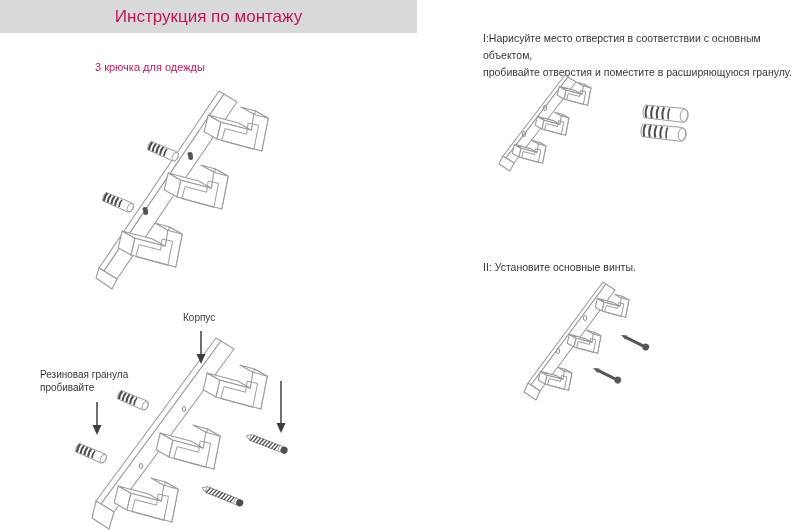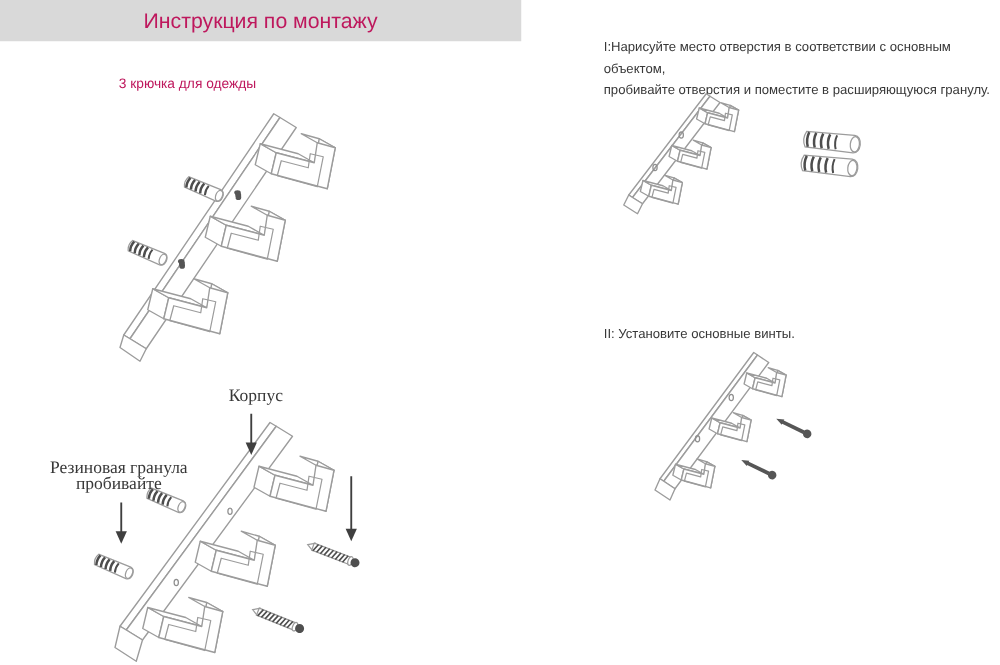--- a/index.html
+++ b/index.html
@@ -5,24 +5,24 @@
   html,body{margin:0;padding:0;background:#fff;}
   .page{position:relative;width:800px;height:532px;background:#ffffff;overflow:hidden;
         font-family:"Liberation Sans","DejaVu Sans",sans-serif;color:#3a3a3a;}
   .abs{position:absolute;}
   .header-bar{left:0;top:2;width:417px;height:33px;background:#d9d9d9;}
   .title{width:100%;text-align:center;line-height:33px;font-size:17px;color:#be185d;}
   .subtitle{left:95px;top:61px;font-size:11px;color:#be185d;}
   .step-text{font-size:10.5px;line-height:17px;color:#383838;letter-spacing:0px;}
   .step1{left:483px;top:30px;width:320px;}
   .step2{left:483px;top:231px;width:300px;margin-top:28px;}
-  .lbl{font-size:14px;line-height:13px;color:#383838;font-family:Liberation Serif, serif;}
+  .lbl{font-size:10px;line-height:13px;color:#383838;}
   .lbl-korpus{left:183px;top:311px;}
   .lbl-nep{left:277px;top:348px;}
-  .lbl-rez{left:40px;top:368px;text-align:center;}
+  .lbl-rez{left:40px;top:368px;}
   svg{display:block;}
 </style>
 </head>
 <body>
 
 <div class="page">
 
   <svg width="0" height="0" style="position:absolute" aria-hidden="true">
     <defs>
       <g id="hook">

